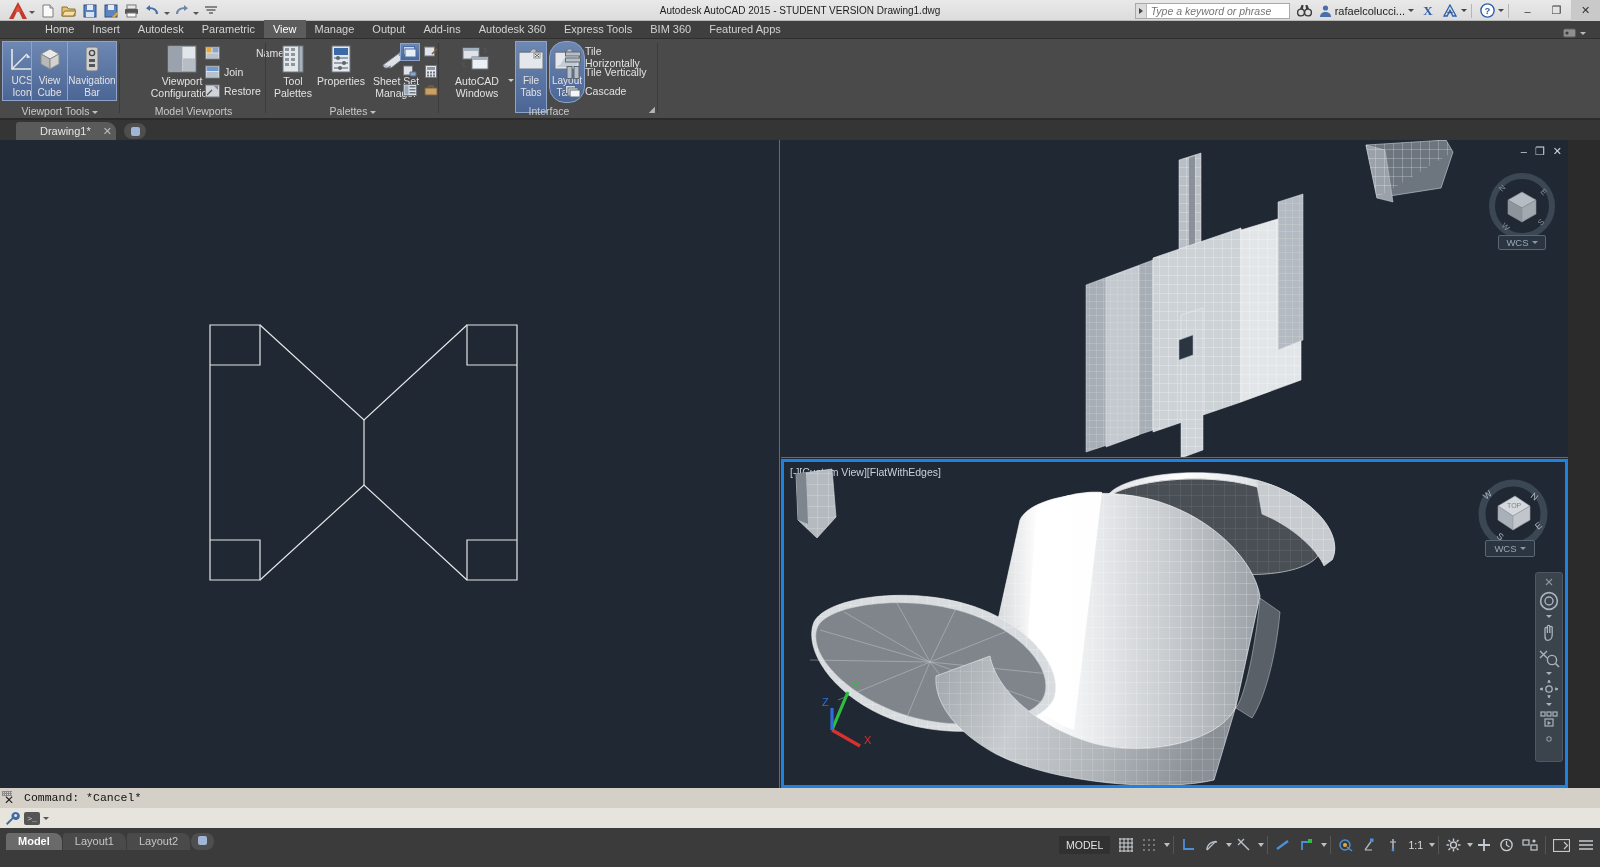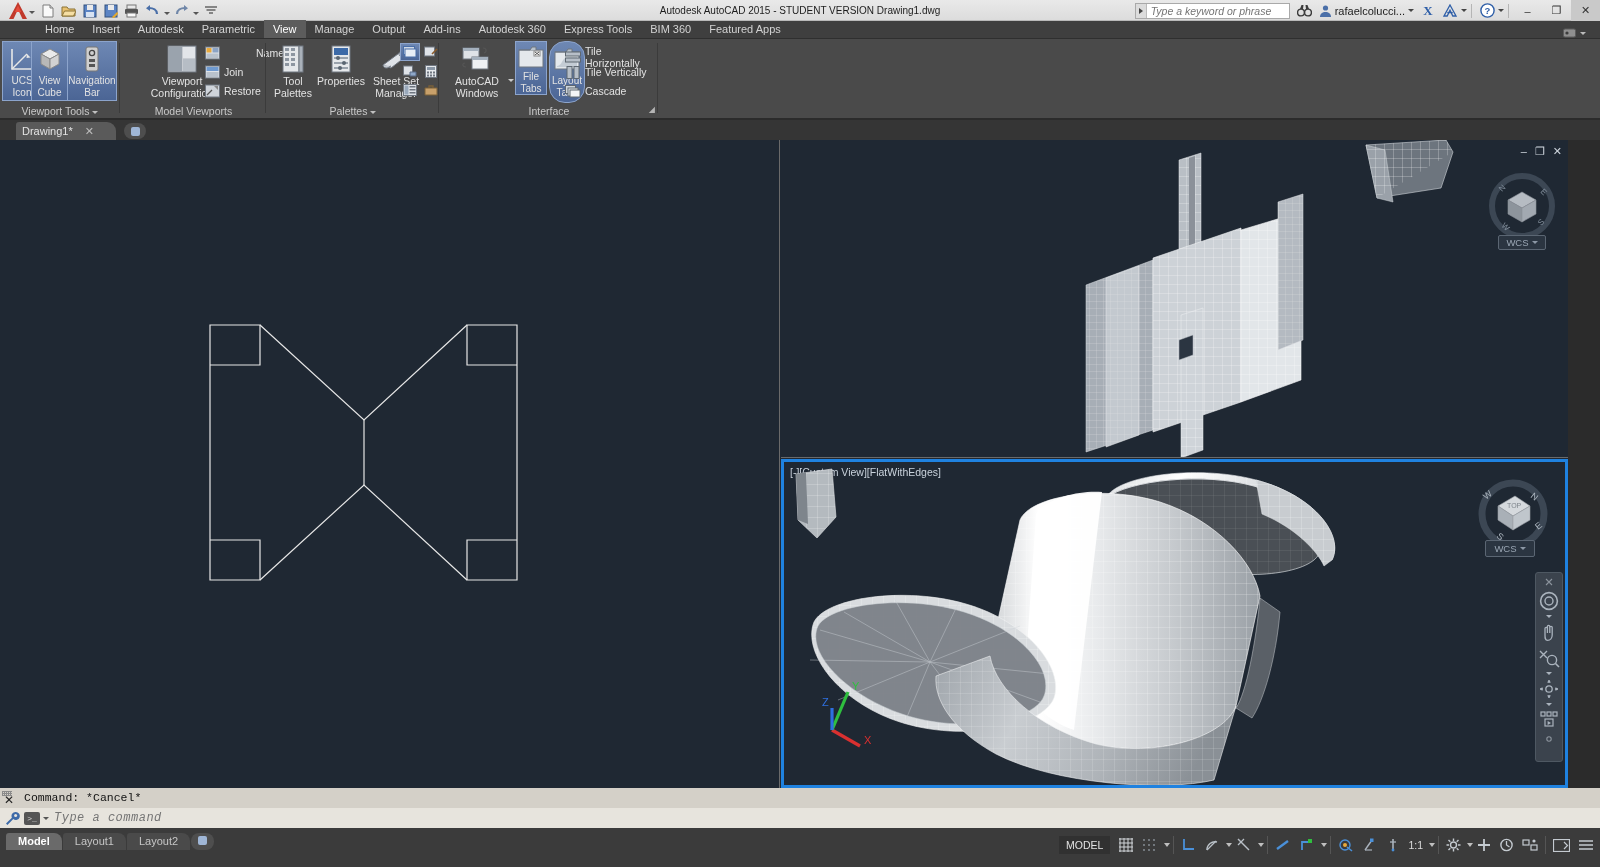--- a/index.html
+++ b/index.html
@@ -105,21 +105,21 @@
   .minigrid .mg.sel { background:linear-gradient(#6e88b4,#4b6595); border:1px solid #8ca4cc;}
 
   
   .filetabs {
     position:absolute; left:0; top:120px; width:1600px; height:20px;
     background:#353535;
   }
   .ftab {
     position:absolute; top:2px; height:18px; background:#5a5a5a;
     border-top-left-radius:3px; border-top-right-radius:9px;
-    display:flex; align-items:center; padding:0 6px 0 6px; font-size:11px; color:#e4e4e4;
+    display:flex; align-items:center; padding:0 6px 0 24px; font-size:11px; color:#e4e4e4;
   }
   .ftab .fx { margin-left:12px; color:#bdbdbd; font-size:11px;}
   .ftab-plus {
     position:absolute; top:3px; left:124px; width:22px; height:16px; background:#4e4e4e;
     border-radius:8px; display:flex; align-items:center; justify-content:center;
   }
   .ftab-plus i { width:9px;height:9px;border-radius:2px;background:#9fb6d6; display:flex;align-items:center;justify-content:center;
     font-size:8px; color:#2b3c55; font-style:normal; line-height:9px;}
 
   
@@ -551,21 +551,21 @@
                 <rect x="11" y="11" width="16" height="3" fill="#a4b0bd"></rect>
                 <path d="M22 2c4 0 4 4 1 5" stroke="#555" fill="none" stroke-width="1.2"></path>
                 <path d="M4 17c-3 0-3 4 1 4" stroke="#555" fill="none" stroke-width="1.2"></path>
               </svg>
           </span>
           <span>AutoCAD</span>
           <span>Windows</span>
         </div>
         <span class="tb-caret" style="position:absolute;left:68px;top:40px;border-top-color:#ccc;"></span>
 
-        <div class="bigbtn sel" style="left:75px; width:32px; height:54px;">
+        <div class="bigbtn sel" style="left:75px; width:32px; height:72px;">
           <span class="ic">
             <svg width="26" height="24" viewBox="0 0 26 24">
                 <rect x="1" y="5" width="24" height="17" fill="#e4e8ec" stroke="#6f7680"></rect>
                 <path d="M1 5h11l2-3h4v3" fill="#b8c2cc" stroke="#6f7680"></path>
                 <rect x="16" y="6" width="6" height="5" fill="#fff" stroke="#888"></rect>
                 <path d="M17 7l4 3M21 7l-4 3" stroke="#555"></path>
               </svg>
           </span>
           <span class="lb">File</span>
           <span class="lb">Tabs</span>
@@ -915,21 +915,20 @@
     </div>
     <div class="cmdinput">
       <span class="wrench">
         <svg width="15" height="15" viewBox="0 0 15 15">
             <path d="M10.5 1a4 4 0 00-3.6 5.7L1 12.6 2.4 14l5.9-5.9A4 4 0 1010.5 1z" fill="#3d6aa8"></path>
             <circle cx="10.6" cy="4.6" r="1.5" fill="#e7e4dd"></circle>
           </svg>
       </span>
       <span class="prompt">&gt;_</span>
       <span class="pc"></span>
-      <input type="text" placeholder="Type a command" style="">
     </div>
   </div>
 
   <div class="statusbar">
     <div class="layouttabs">
       <div class="ltab active">Model</div>
       <div class="ltab">Layout1</div>
       <div class="ltab">Layout2</div>
       <div class="ltab plus"><i></i></div>
     </div>

